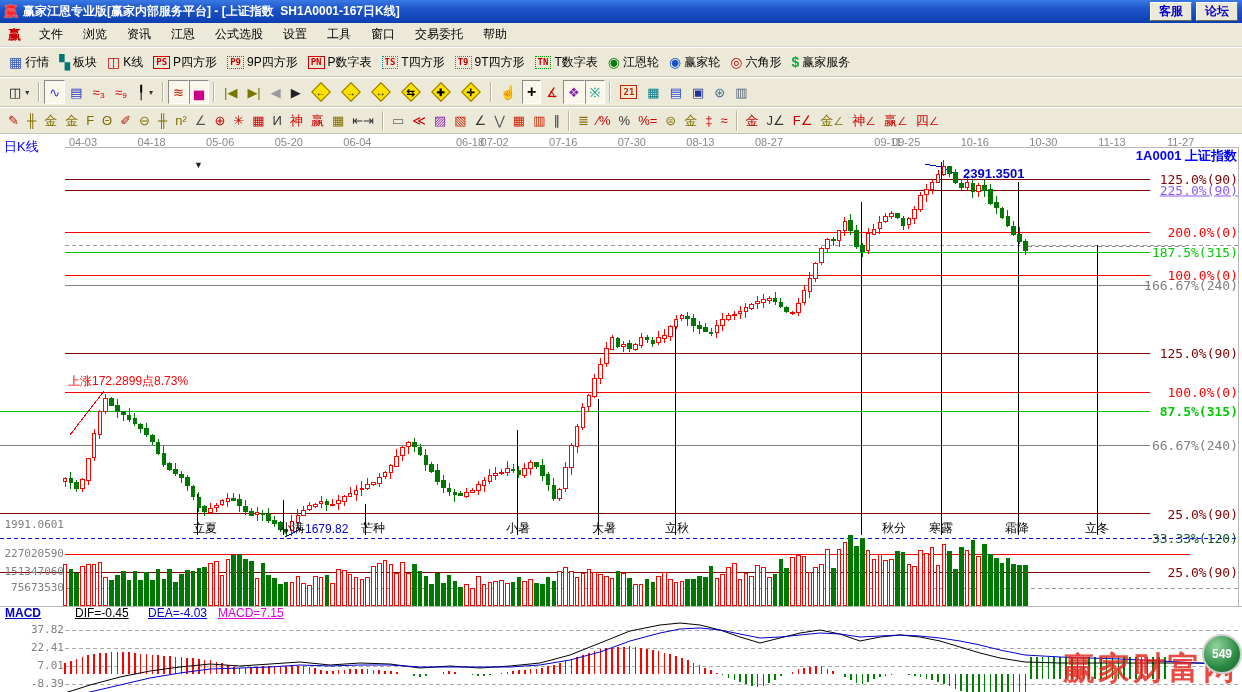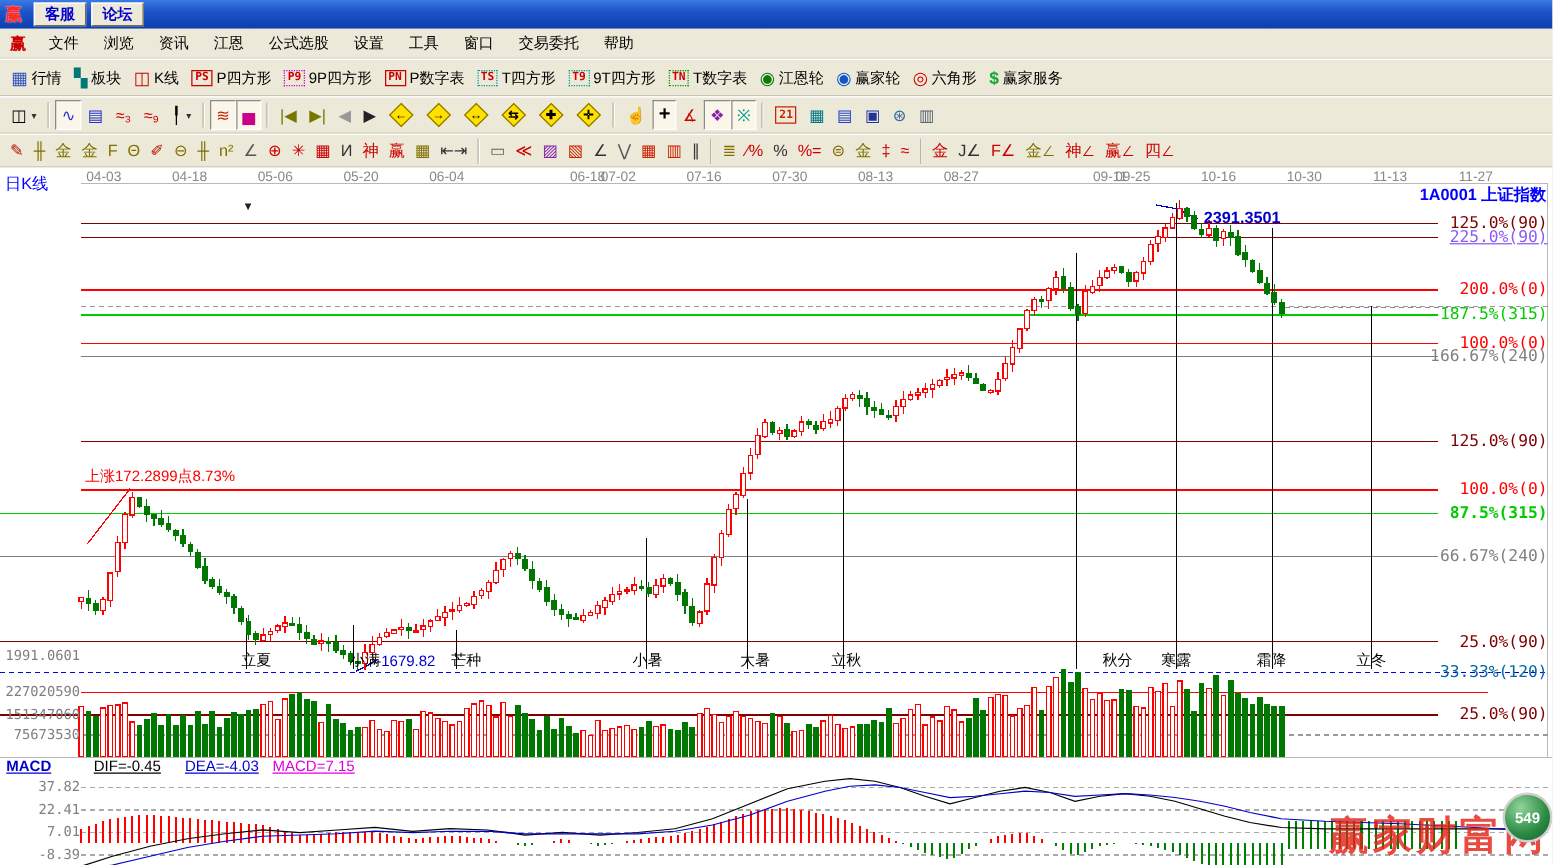--- a/index.html
+++ b/index.html
@@ -66,20 +66,21 @@
   #float-badge{left:1202px;top:500px;width:40px;height:40px;border-radius:50%;
     background:radial-gradient(circle at 35% 28%,#8fd49c,#2b8a42 60%,#16602c);
     border:2px solid #cfcfcf;box-sizing:border-box;color:#fff;font-weight:bold;font-size:12px;
     display:flex;align-items:center;justify-content:center;position:absolute;}
 </style>
 </head>
 <body>
 
 <div class="titlebar">
   <span class="logo">赢</span>
+  <span class="title">赢家江恩专业版[赢家内部服务平台] - [上证指数&nbsp; SH1A0001-167日K线]</span>
   <span id="title-buttons"><button class="tb-win-btn">客服</button><button class="tb-win-btn">论坛</button></span>
 </div>
 
 <div class="menubar">
   <span class="logo">赢</span>
   <span id="menu-items"><button class="menu-item">文件</button><button class="menu-item">浏览</button><button class="menu-item">资讯</button><button class="menu-item">江恩</button><button class="menu-item">公式选股</button><button class="menu-item">设置</button><button class="menu-item">工具</button><button class="menu-item">窗口</button><button class="menu-item">交易委托</button><button class="menu-item">帮助</button></span>
 </div>
 
 <div class="toolbar" id="toolbar1">
     <button class="tb">
@@ -1130,21 +1131,21 @@
       <span class="gann-lbl" style="top: 56px; color: #8b5cf6; text-decoration: underline;">225.0%(90)</span>
       <span class="gann-lbl" style="top: 98px; color: rgb(255, 0, 0);">200.0%(0)</span>
       <span class="gann-lbl" style="top: 118px; color: rgb(0, 204, 0);">187.5%(315)</span>
       <span class="gann-lbl" style="top: 141px; color: rgb(255, 0, 0);">100.0%(0)</span>
       <span class="gann-lbl" style="top: 151px; color: rgb(128, 128, 128);">166.67%(240)</span>
       <span class="gann-lbl" style="top: 219px; color: rgb(128, 0, 0);">125.0%(90)</span>
       <span class="gann-lbl" style="top: 258px; color: rgb(255, 0, 0);">100.0%(0)</span>
       <span class="gann-lbl" style="top: 277px; color: rgb(0, 204, 0); font-weight: bold;">87.5%(315)</span>
       <span class="gann-lbl" style="top: 311px; color: rgb(128, 128, 128);">66.67%(240)</span>
       <span class="gann-lbl" style="top: 380px; color: rgb(128, 0, 0);">25.0%(90)</span>
-      <span class="gann-lbl" style="top: 404px; color: #0369a1;">33.33%(120)</span>
+      <span class="gann-lbl" style="top: 404px; color: #14532d;">33.33%(120)</span>
       <span class="gann-lbl" style="top: 438px; color: rgb(128, 0, 0);">25.0%(90)</span>
       <span class="left-lbl" style="top: 384px;">1991.0601</span>
       <span class="left-lbl" style="top: 413px;">227020590</span>
       <span class="left-lbl" style="top: 431px;">151347060</span>
       <span class="left-lbl" style="top: 447px;">75673530</span>
       <span class="left-lbl" style="top: 489px;">37.82</span>
       <span class="left-lbl" style="top: 507px;">22.41</span>
       <span class="left-lbl" style="top: 525px;">7.01</span>
       <span class="left-lbl" style="top: 543px;">-8.39</span>
       <span class="term-lbl" style="left: 205px;">立夏</span>

